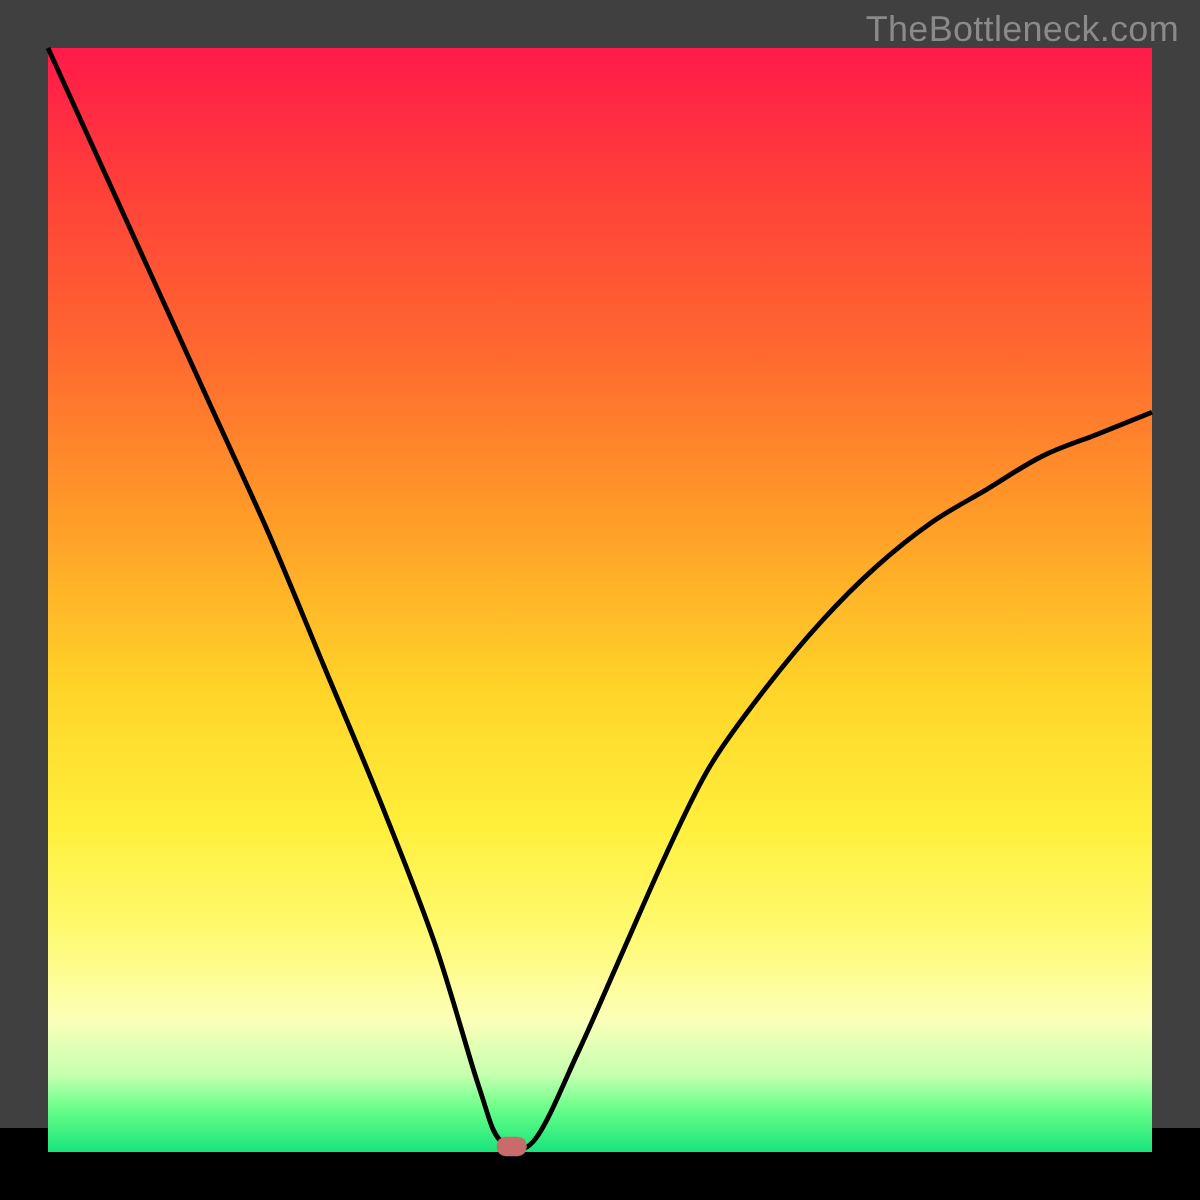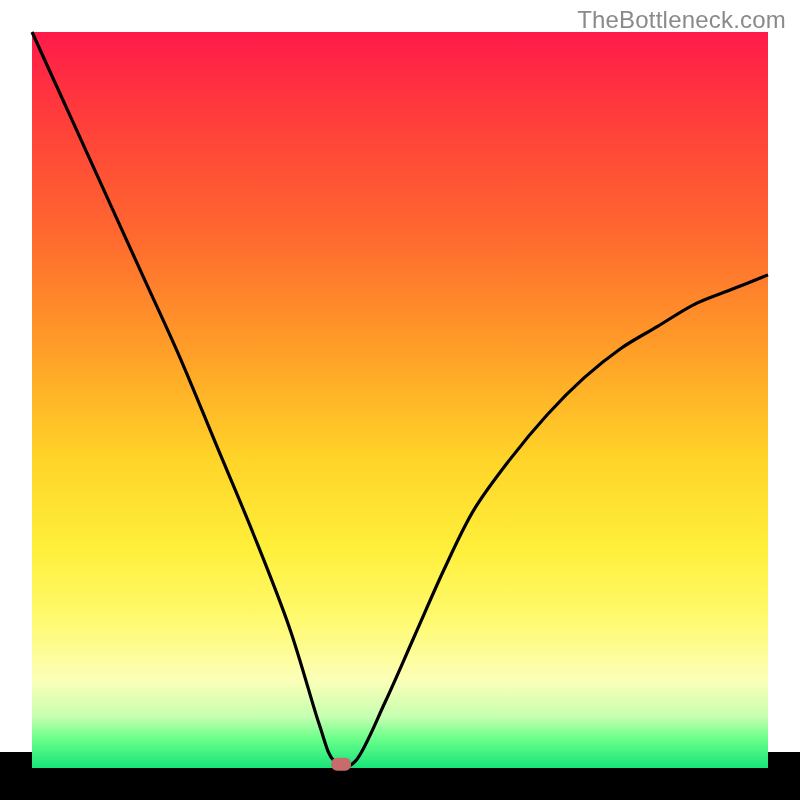--- a/index.html
+++ b/index.html
@@ -9,21 +9,21 @@
     height: 800px;
     background: #000000;
     overflow: hidden;
   }
   .frame {
     position: absolute;
     left: 0;
     top: 0;
     width: 800px;
     height: 752px;
-    background: #ffffff;
+    background: #404040;
   }
   .plot-area {
     position: absolute;
     left: 32px;
     top: 32px;
     width: 736px;
     height: 736px;
     background: linear-gradient(to bottom,
       #ff1a4a 0%,
       #ff3e3a 12%,

